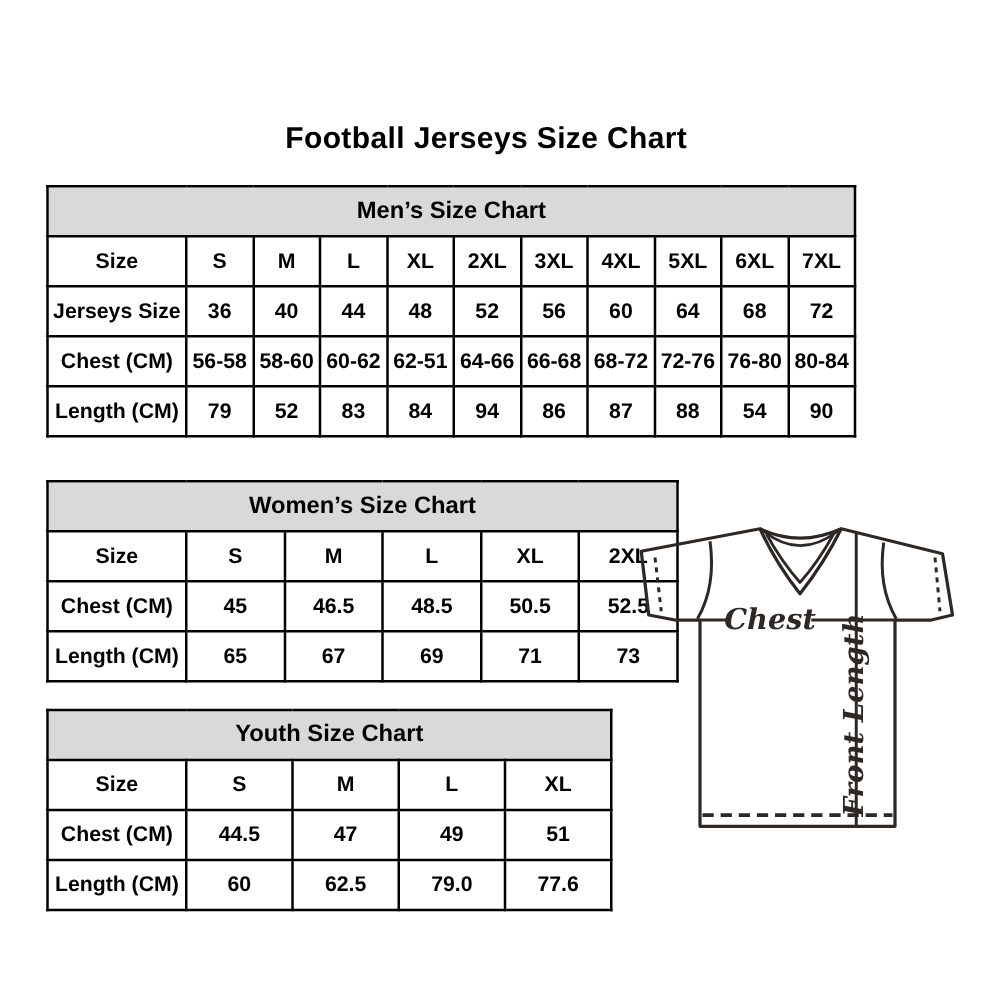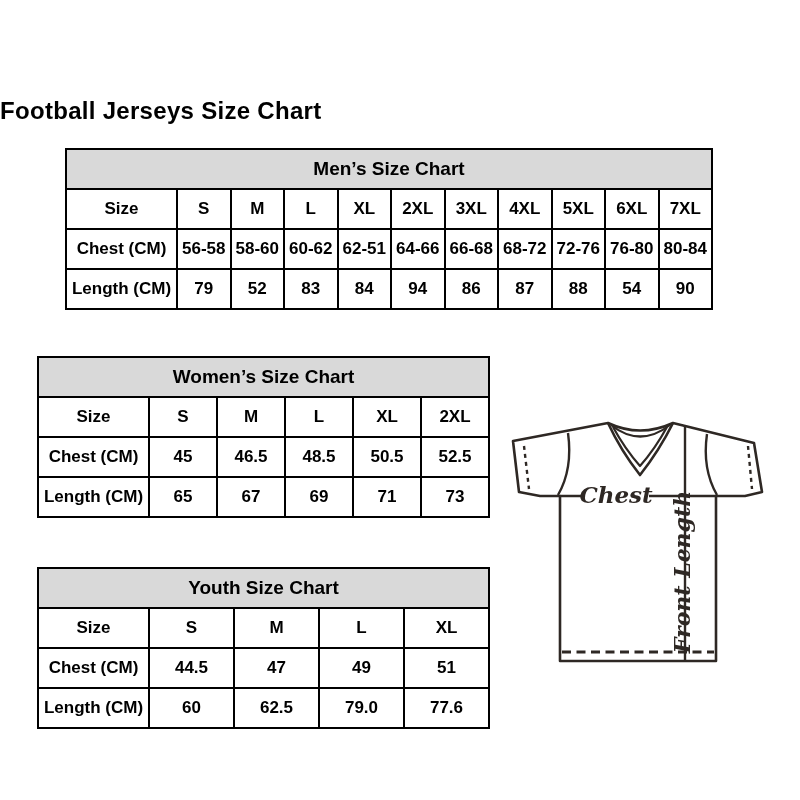--- a/index.html
+++ b/index.html
@@ -7,20 +7,21 @@
     width: 800px; height: 800px;
     background: #ffffff;
     position: relative;
     font-family: "Liberation Sans", sans-serif;
     color: var(--text-color, #000000);
     overflow: hidden;
   }
   .page-title {
     position: absolute;
     top: 97px; left: 0; width: 778px;
+    text-align: center;
     font-size: 24px;
     font-weight: bold;
     letter-spacing: 0.3px;
   }
   table.size-table {
     position: absolute;
     border-collapse: collapse;
     table-layout: fixed;
     text-align: center;
   }
@@ -31,22 +32,22 @@
     font-weight: bold;
     font-size: 17px;
     vertical-align: middle;
     white-space: nowrap;
     overflow: hidden;
   }
   .size-table th.table-title {
     background: var(--header-bg, #d9d9d9);
     font-size: 19px;
   }
-  #men-table   { left: 37px; top: 148px; width: 648px; margin-left: 28px; }
-  #women-table { left: 37px; top: 356px; width: 453px; }
+  #men-table   { left: 37px; top: 148px; width: 648px; }
+  #women-table { left: 37px; top: 384px; width: 506px; }
   #youth-table { left: 37px; top: 547px; width: 453px; margin-top: 20px; }
   col.label-col { width: 111px; }
   #jersey-svg {
     position: absolute;
     left: 500px; top: 400px;
     width: 270px; height: 280px;
     color: var(--jersey-line, #2e2824);
   }
   #jersey-svg path, #jersey-svg line { stroke: currentColor; fill: none; }
   .jersey-label {
@@ -79,20 +80,33 @@
         <td>L</td>
         <td>XL</td>
         <td>2XL</td>
         <td>3XL</td>
         <td>4XL</td>
         <td>5XL</td>
         <td>6XL</td>
         <td>7XL</td>
       </tr>
       <tr>
+        <td>Jerseys Size</td>
+        <td>36</td>
+        <td>40</td>
+        <td>44</td>
+        <td>48</td>
+        <td>52</td>
+        <td>56</td>
+        <td>60</td>
+        <td>64</td>
+        <td>68</td>
+        <td>72</td>
+      </tr>
+      <tr>
         <td>Chest (CM)</td>
         <td>56-58</td>
         <td>58-60</td>
         <td>60-62</td>
         <td>62-51</td>
         <td>64-66</td>
         <td>66-68</td>
         <td>68-72</td>
         <td>72-76</td>
         <td>76-80</td>

